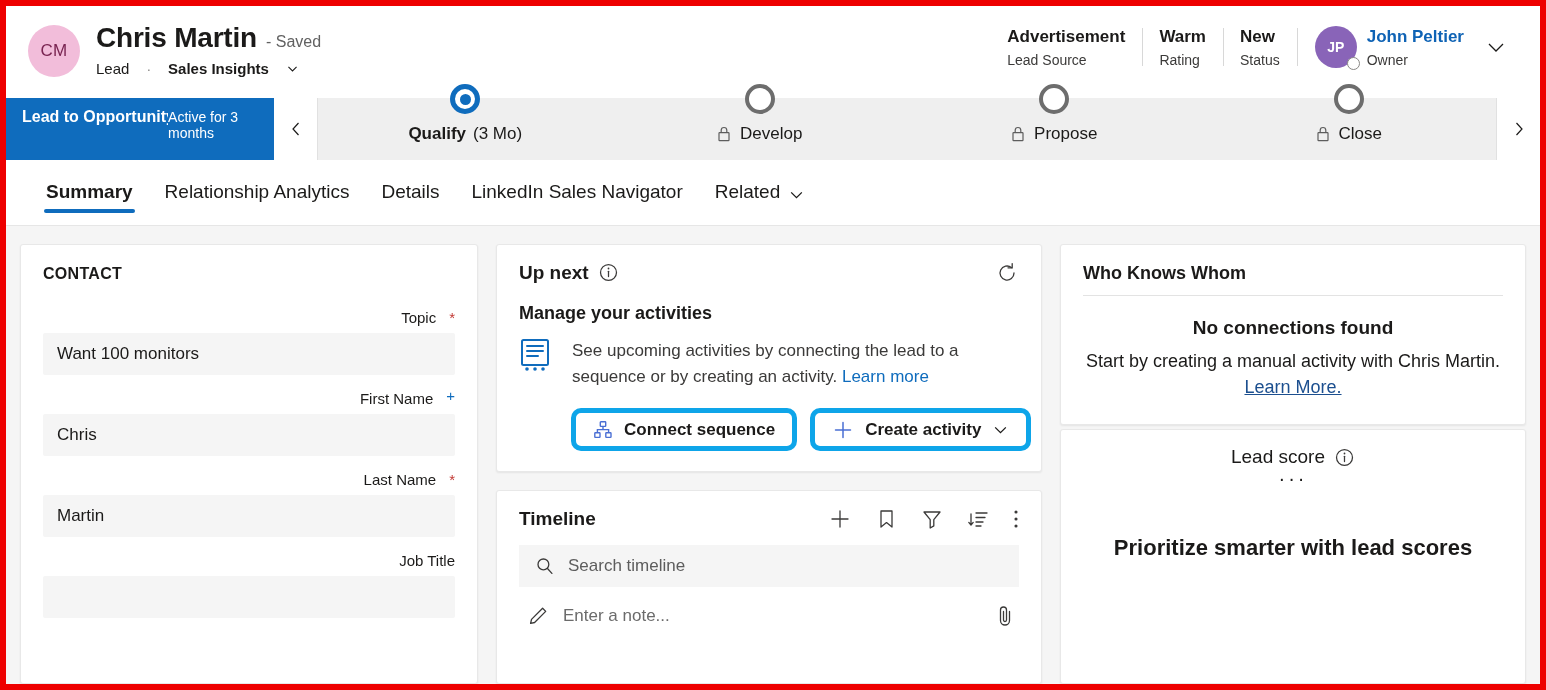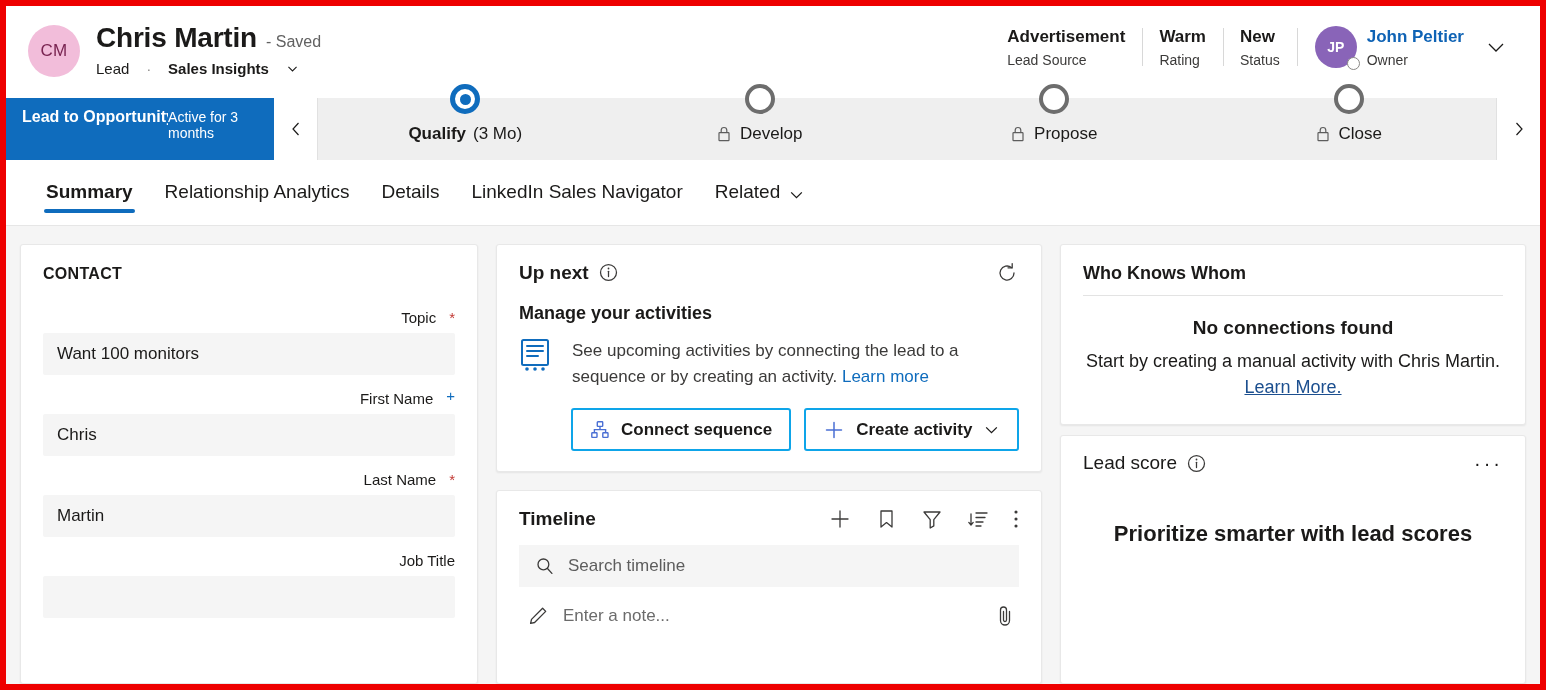--- a/index.html
+++ b/index.html
@@ -125,21 +125,21 @@
   }
 
   
   .body {
     flex:1 1 auto; display:flex; gap:18px;
     padding:18px 14px 0 14px; background:#f5f5f5;
     min-height:0;
   }
   .col-left  { width:458px; flex:0 0 auto; display:flex; flex-direction:column; }
   .col-mid   { flex:1 1 auto; display:flex; flex-direction:column; gap:18px; min-width:0; }
-  .col-right { width:466px; flex:0 0 auto; display:flex; flex-direction:column; gap:10px; }
+  .col-right { width:466px; flex:0 0 auto; display:flex; flex-direction:column; gap:4px; }
 
   .card {
     background:#ffffff; border:1px solid #e8e8e8; border-radius:3px;
     box-shadow:0 1px 2px rgba(0,0,0,.07);
   }
 
   
   .form-card { padding:16px 22px 0 22px; flex:1 1 auto; overflow:hidden; }
   .sec-hdr { font-size:16px; font-weight:700; color:#1b1a19; letter-spacing:.3px; padding:4px 0 26px 0; }
   .fld { margin-bottom:15px; }
@@ -157,21 +157,21 @@
   .card-hdr { display:flex; align-items:center; justify-content:space-between; }
   .card-title { font-size:19px; font-weight:700; color:#1b1a19; display:flex; gap:9px; }
   .icon-btn { color:#1b1a19; display:flex; align-items:center; justify-content:center; }
   .upnext-sub { font-size:18px; font-weight:700; color:#1b1a19; margin:18px 0 0 0; }
   .upnext-body { display:flex; gap:17px; margin-top:14px; align-items:flex-start; }
   .upnext-txt { font-size:17px; color:#3b3a39; line-height:1.5; }
   .lnk { color:#0f6cbd; }
   .lnk-dark { color:#1c4f8f; text-decoration:underline; }
   .btn-row { display:flex; gap:13px; margin:19px 0 0 52px; }
   .btn {
-    background:#ffffff; border:2px solid #0ea5e9; border-radius:3px;
+    background:#ffffff; border:5px solid #0ea5e9; border-radius:10px;
     height:43px; padding:0 17px; display:flex; align-items:center; gap:11px;
     font-size:17px; font-weight:700; color:#1b1a19; white-space:nowrap;
   }
 
   
   .tl { padding:16px 22px 0 22px; flex:1 1 auto; overflow:hidden; }
   .tl-icons { display:flex; align-items:center; gap:24px; }
   .tl-search {
     background:#f5f5f5; height:42px; margin-top:14px;
     display:flex; align-items:center; gap:13px; padding:0 16px;
@@ -182,21 +182,21 @@
     padding:0 4px 0 8px; font-size:17px; color:#6b6b6b; margin-top:6px;
   }
   .tl-note-txt { flex:1 1 auto; }
 
   
   .wkw { padding:18px 22px 24px 22px; }
   .wkw-title { font-size:18px; font-weight:700; color:#1b1a19; padding-bottom:11px; border-bottom:1px solid #e3e3e3; }
   .wkw-none { font-size:19px; font-weight:700; color:#1b1a19; text-align:center; margin-top:21px; }
   .wkw-txt { font-size:18px; color:#1b1a19; text-align:center; margin-top:9px; line-height:1.45; }
   .ls { padding:16px 22px 0 22px; flex:1 1 auto; overflow:hidden; }
-  .ls-hdr { display:flex; align-items:center; justify-content:space-between; }
+  .ls-hdr { display:flex; align-items:center; justify-content:space-between;flex-direction:column; }
   .ls-title { font-size:19px; color:#1b1a19; display:flex; align-items:center; gap:9px; }
   .ls-head { font-size:22px; font-weight:700; color:#1b1a19; text-align:center; margin-top:47px; }
   .dots { letter-spacing:3px; font-size:20px; color:#1b1a19; line-height:1; }
   svg { display:block; }
 </style>
 </head>
 <body>
 
 <div id="root">
 <div class="shell">

